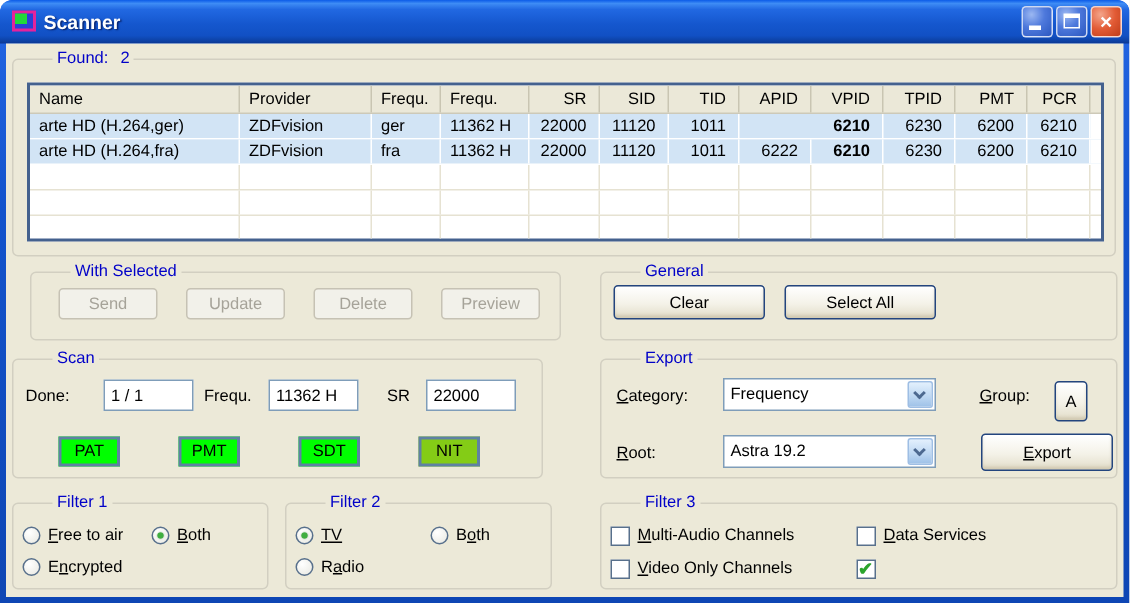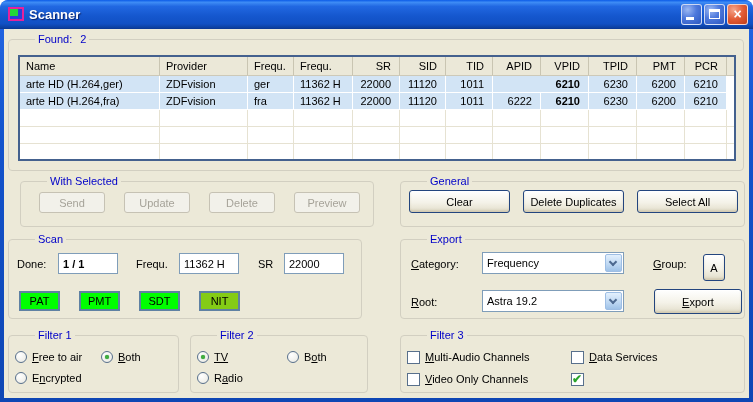--- a/index.html
+++ b/index.html
@@ -70,26 +70,26 @@
   .ws-buttons{position:absolute;left:18px;top:10px;display:flex;gap:19px;}
   .ws-buttons .xp-btn{width:66px;height:21px;}
   .g-general{left:396px;top:152px;width:345px;height:46px;}
   .gen-buttons{position:absolute;left:8px;top:8px;display:flex;gap:13px;}
   .gen-buttons .xp-btn{width:101px;height:23px;}
   
   .g-scan{left:4px;top:210px;width:354px;height:80px;}
   .flabel{position:absolute;line-height:14px;white-space:nowrap;}
   .xp-input{position:absolute;border:1px solid #7F9DB9;background:#fff;
     font-family:"Liberation Sans",sans-serif;font-size:11px;padding:2px 4px;height:21px;width:60px;}
-  .done-lbl{left:8px;top:17px;} .done-in{left:49px;top:13px;font-weight:bold;}
+  .done-lbl{left:8px;top:17px;} .done-in{left:60px;top:13px;}
   .frequ-lbl{left:127px;top:17px;} .frequ-in{left:170px;top:13px;}
   .sr-lbl{left:249px;top:17px;} .sr-in{left:275px;top:13px;}
   .scan-inds{position:absolute;left:10px;top:51px;display:flex;gap:19px;}
   .ind{width:41px;height:20px;border:2px solid #5F81A3;display:flex;
-    align-items:center;justify-content:center;}
+    align-items:center;justify-content:center;margin-left:20px;}
   .ind.on{background:#00FF00;}
   .ind.off{background:#84cc16;}
   .stop-btn{position:absolute;left:259px;top:50px;width:92px;height:23px;}
   
   .g-export{left:396px;top:210px;width:345px;height:80px;}
   .cat-lbl{left:10px;top:17px;} .root-lbl{left:10px;top:55px;} .grp-lbl{left:252px;top:17px;}
   .combo{position:absolute;width:142px;height:22px;border:1px solid #7F9DB9;background:#fff;
     display:flex;align-items:center;}
   .combo .ctext{flex:1;padding:0 4px;white-space:nowrap;overflow:hidden;}
   .combo .cbtn{flex:none;width:17px;height:18px;margin:1px;border:1px solid #9EBEE4;border-radius:2px;
@@ -245,21 +245,20 @@
           <button class="xp-btn" disabled="">Update</button>
           <button class="xp-btn" disabled="">Delete</button>
           <button class="xp-btn" disabled="">Preview</button>
         </div>
     </div>
 
     <div class="group g-general">
       <span class="glabel">General</span>
       <div class="gen-buttons">
           <button class="xp-btn">Clear</button>
-          <button class="xp-btn">Delete Duplicates</button>
           <button class="xp-btn">Select All</button>
         </div>
     </div>
 
     <div class="group g-scan">
       <span class="glabel">Scan</span>
       <span class="flabel done-lbl">Done:</span>
       <input class="xp-input done-in" value="1 / 1" style="">
       <span class="flabel frequ-lbl">Frequ.</span>
       <input class="xp-input frequ-in" value="11362 H" style="">

